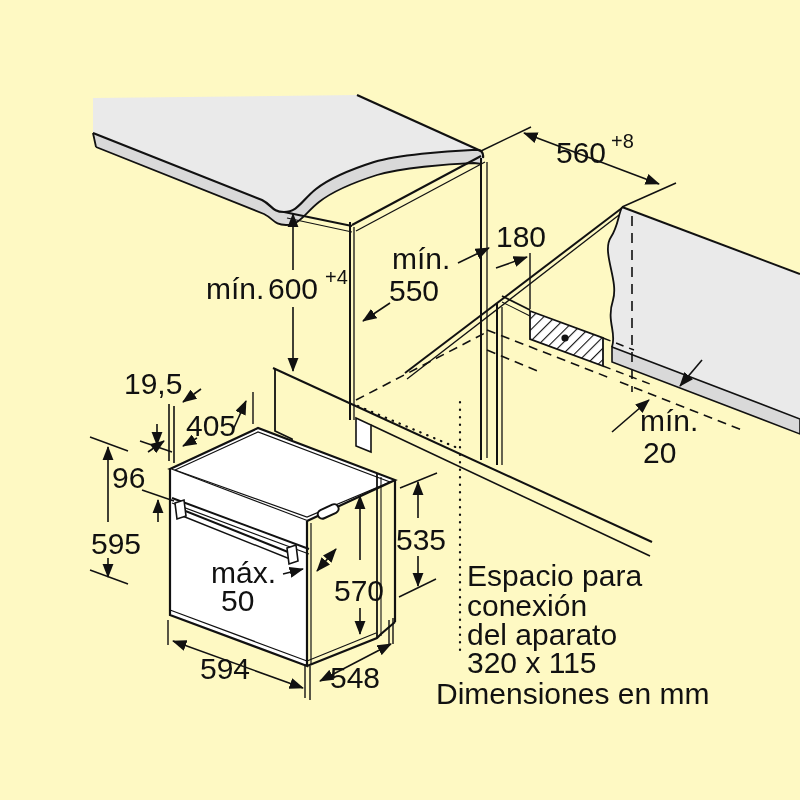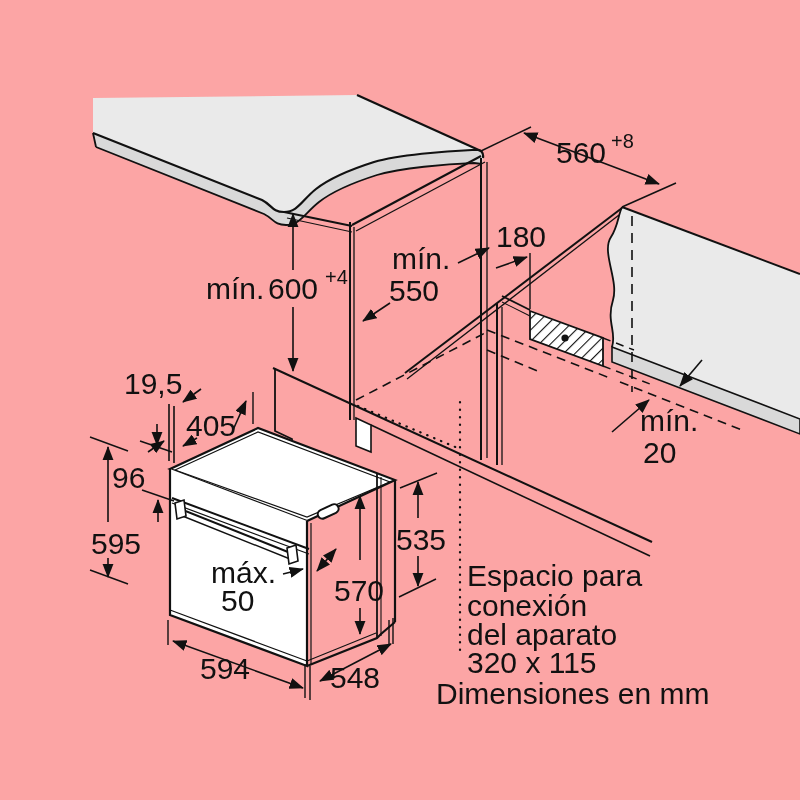--- a/index.html
+++ b/index.html
@@ -1,16 +1,16 @@
 <!DOCTYPE html>
 <html><head>
 <meta charset="utf-8">
 <style>
   html,body{margin:0;padding:0;background:#fff;}
-  .canvas{width:800px;height:800px;position:relative;background:#fca5a5;outline:1px solid #ececec;}
+  .canvas{width:800px;height:800px;position:relative;background:#fef9c3;outline:1px solid #ececec;}
   svg{display:block;}
   text{font-family:"Liberation Sans","DejaVu Sans",sans-serif;fill:#111;}
   .dim{font-size:30px;}
   .sup{font-size:20px;}
   .note{font-size:30px;}
 </style>
 </head>
 <body>
 
 <div class="canvas">

